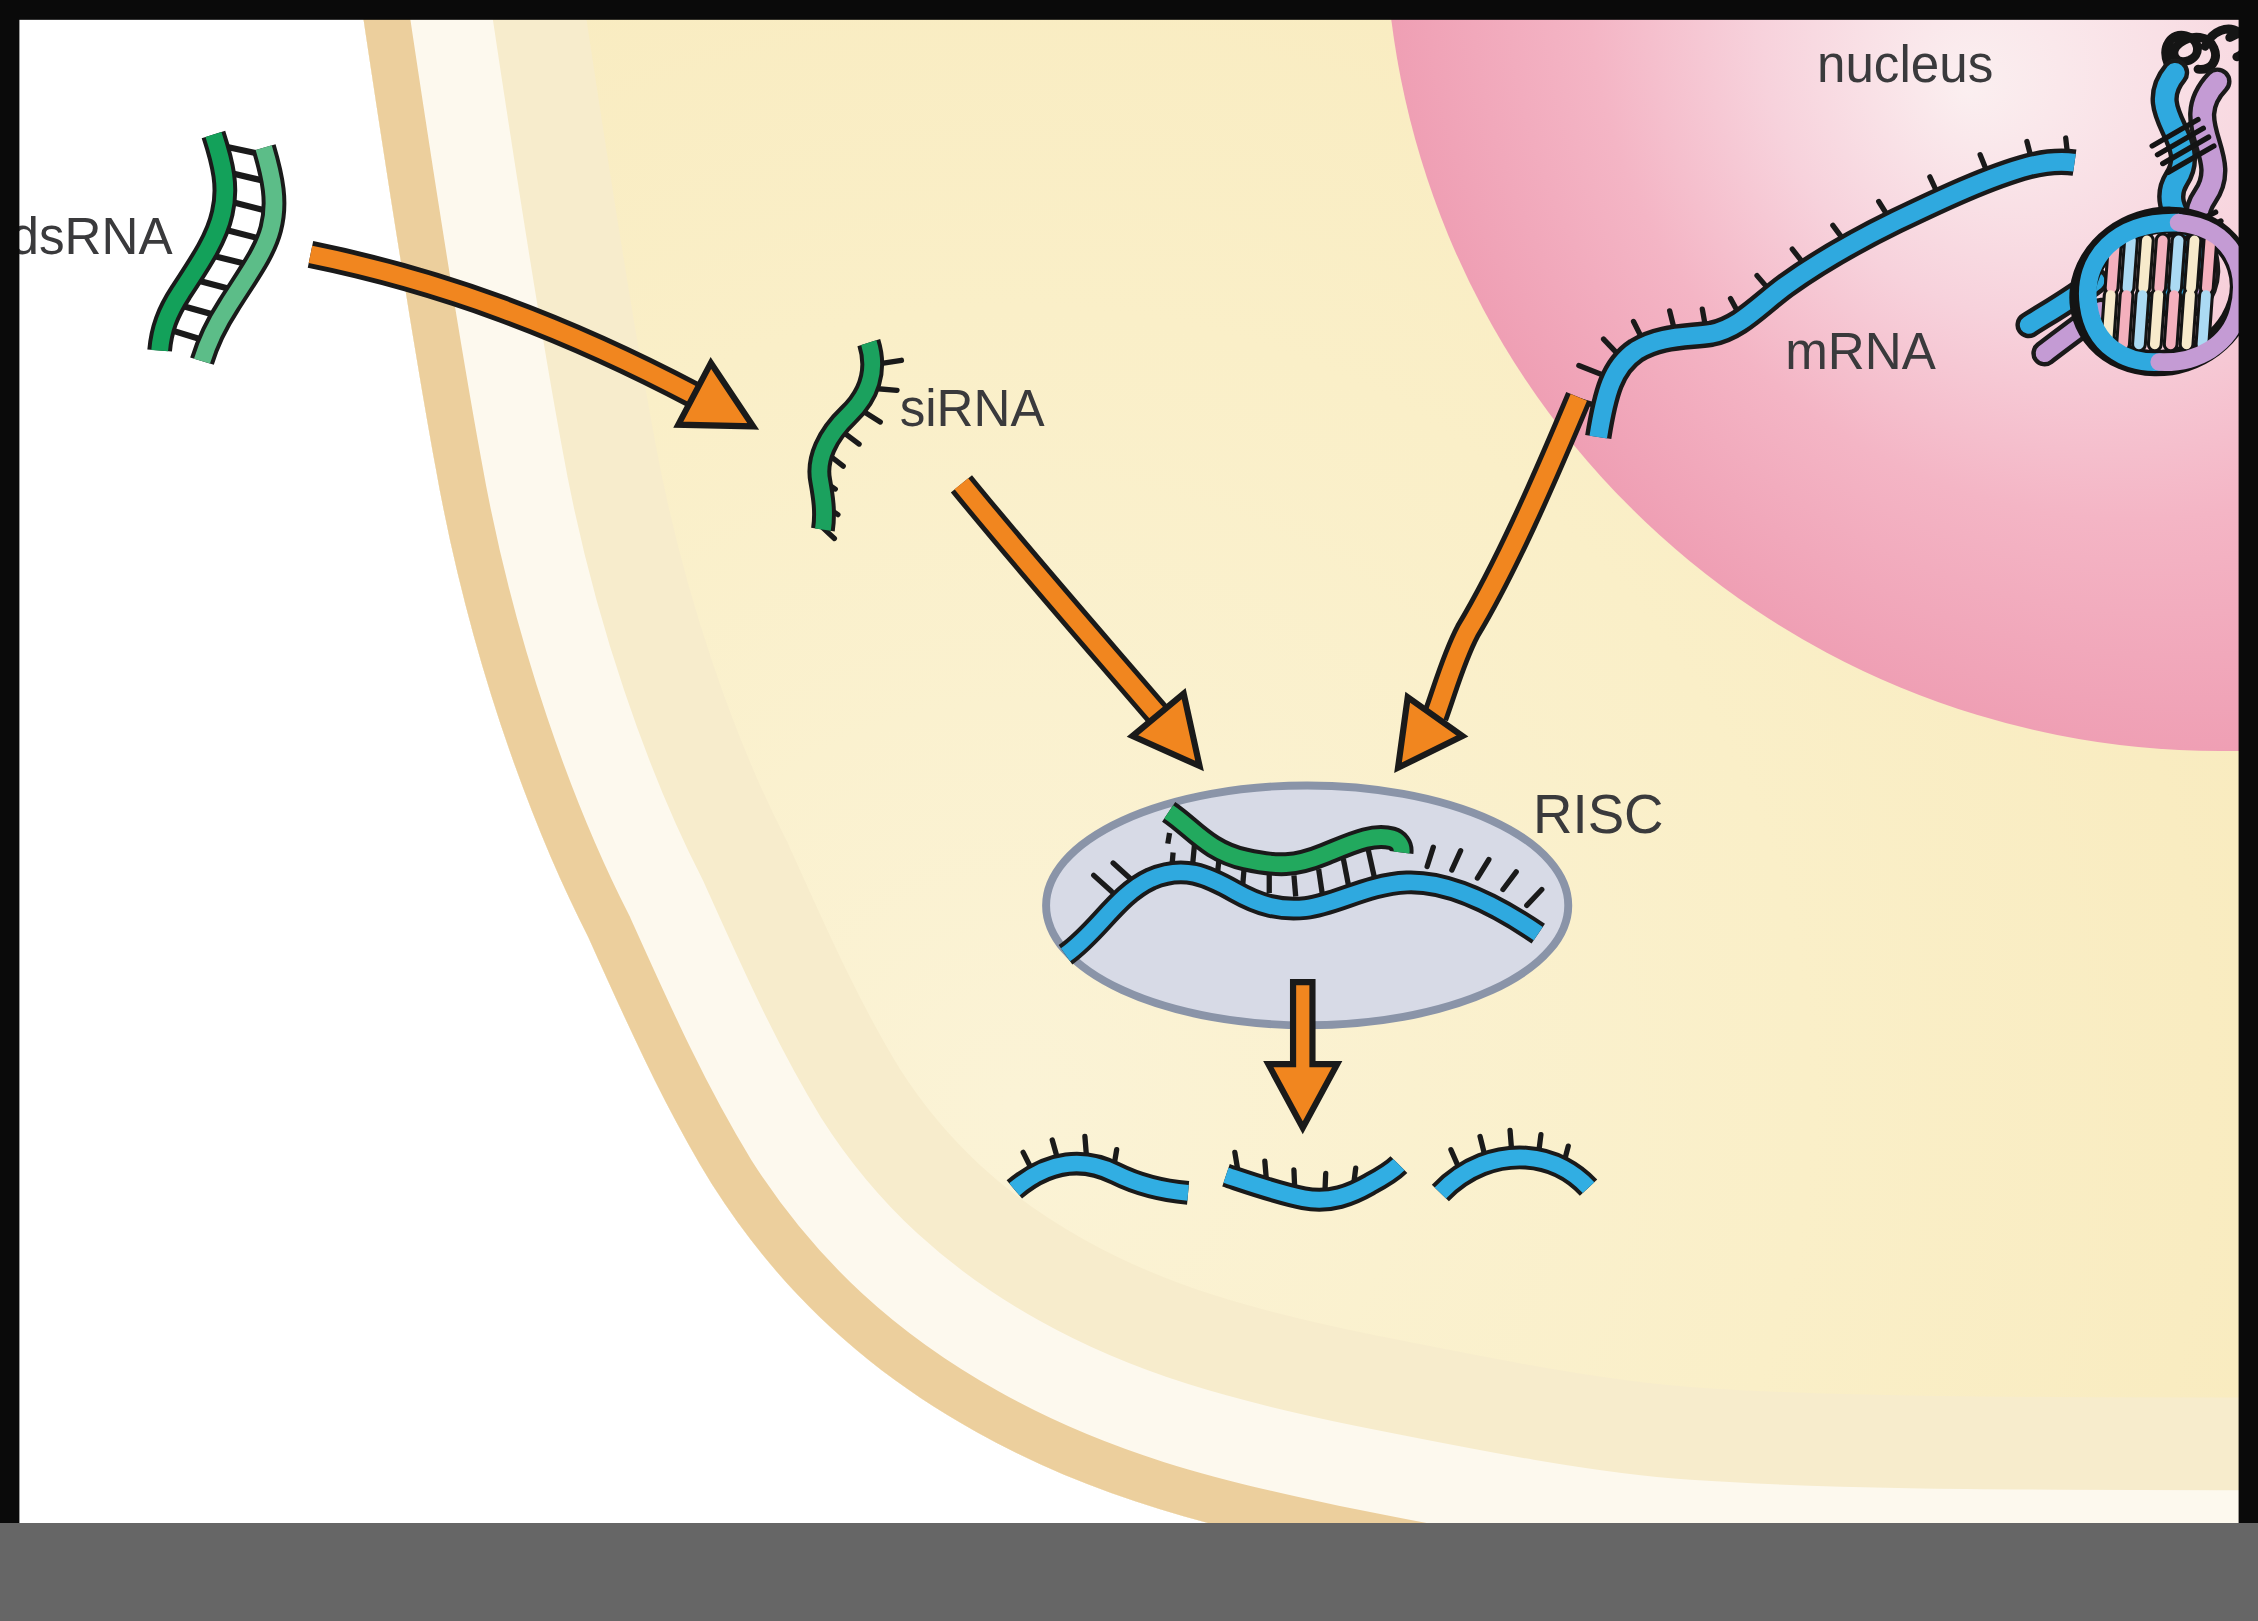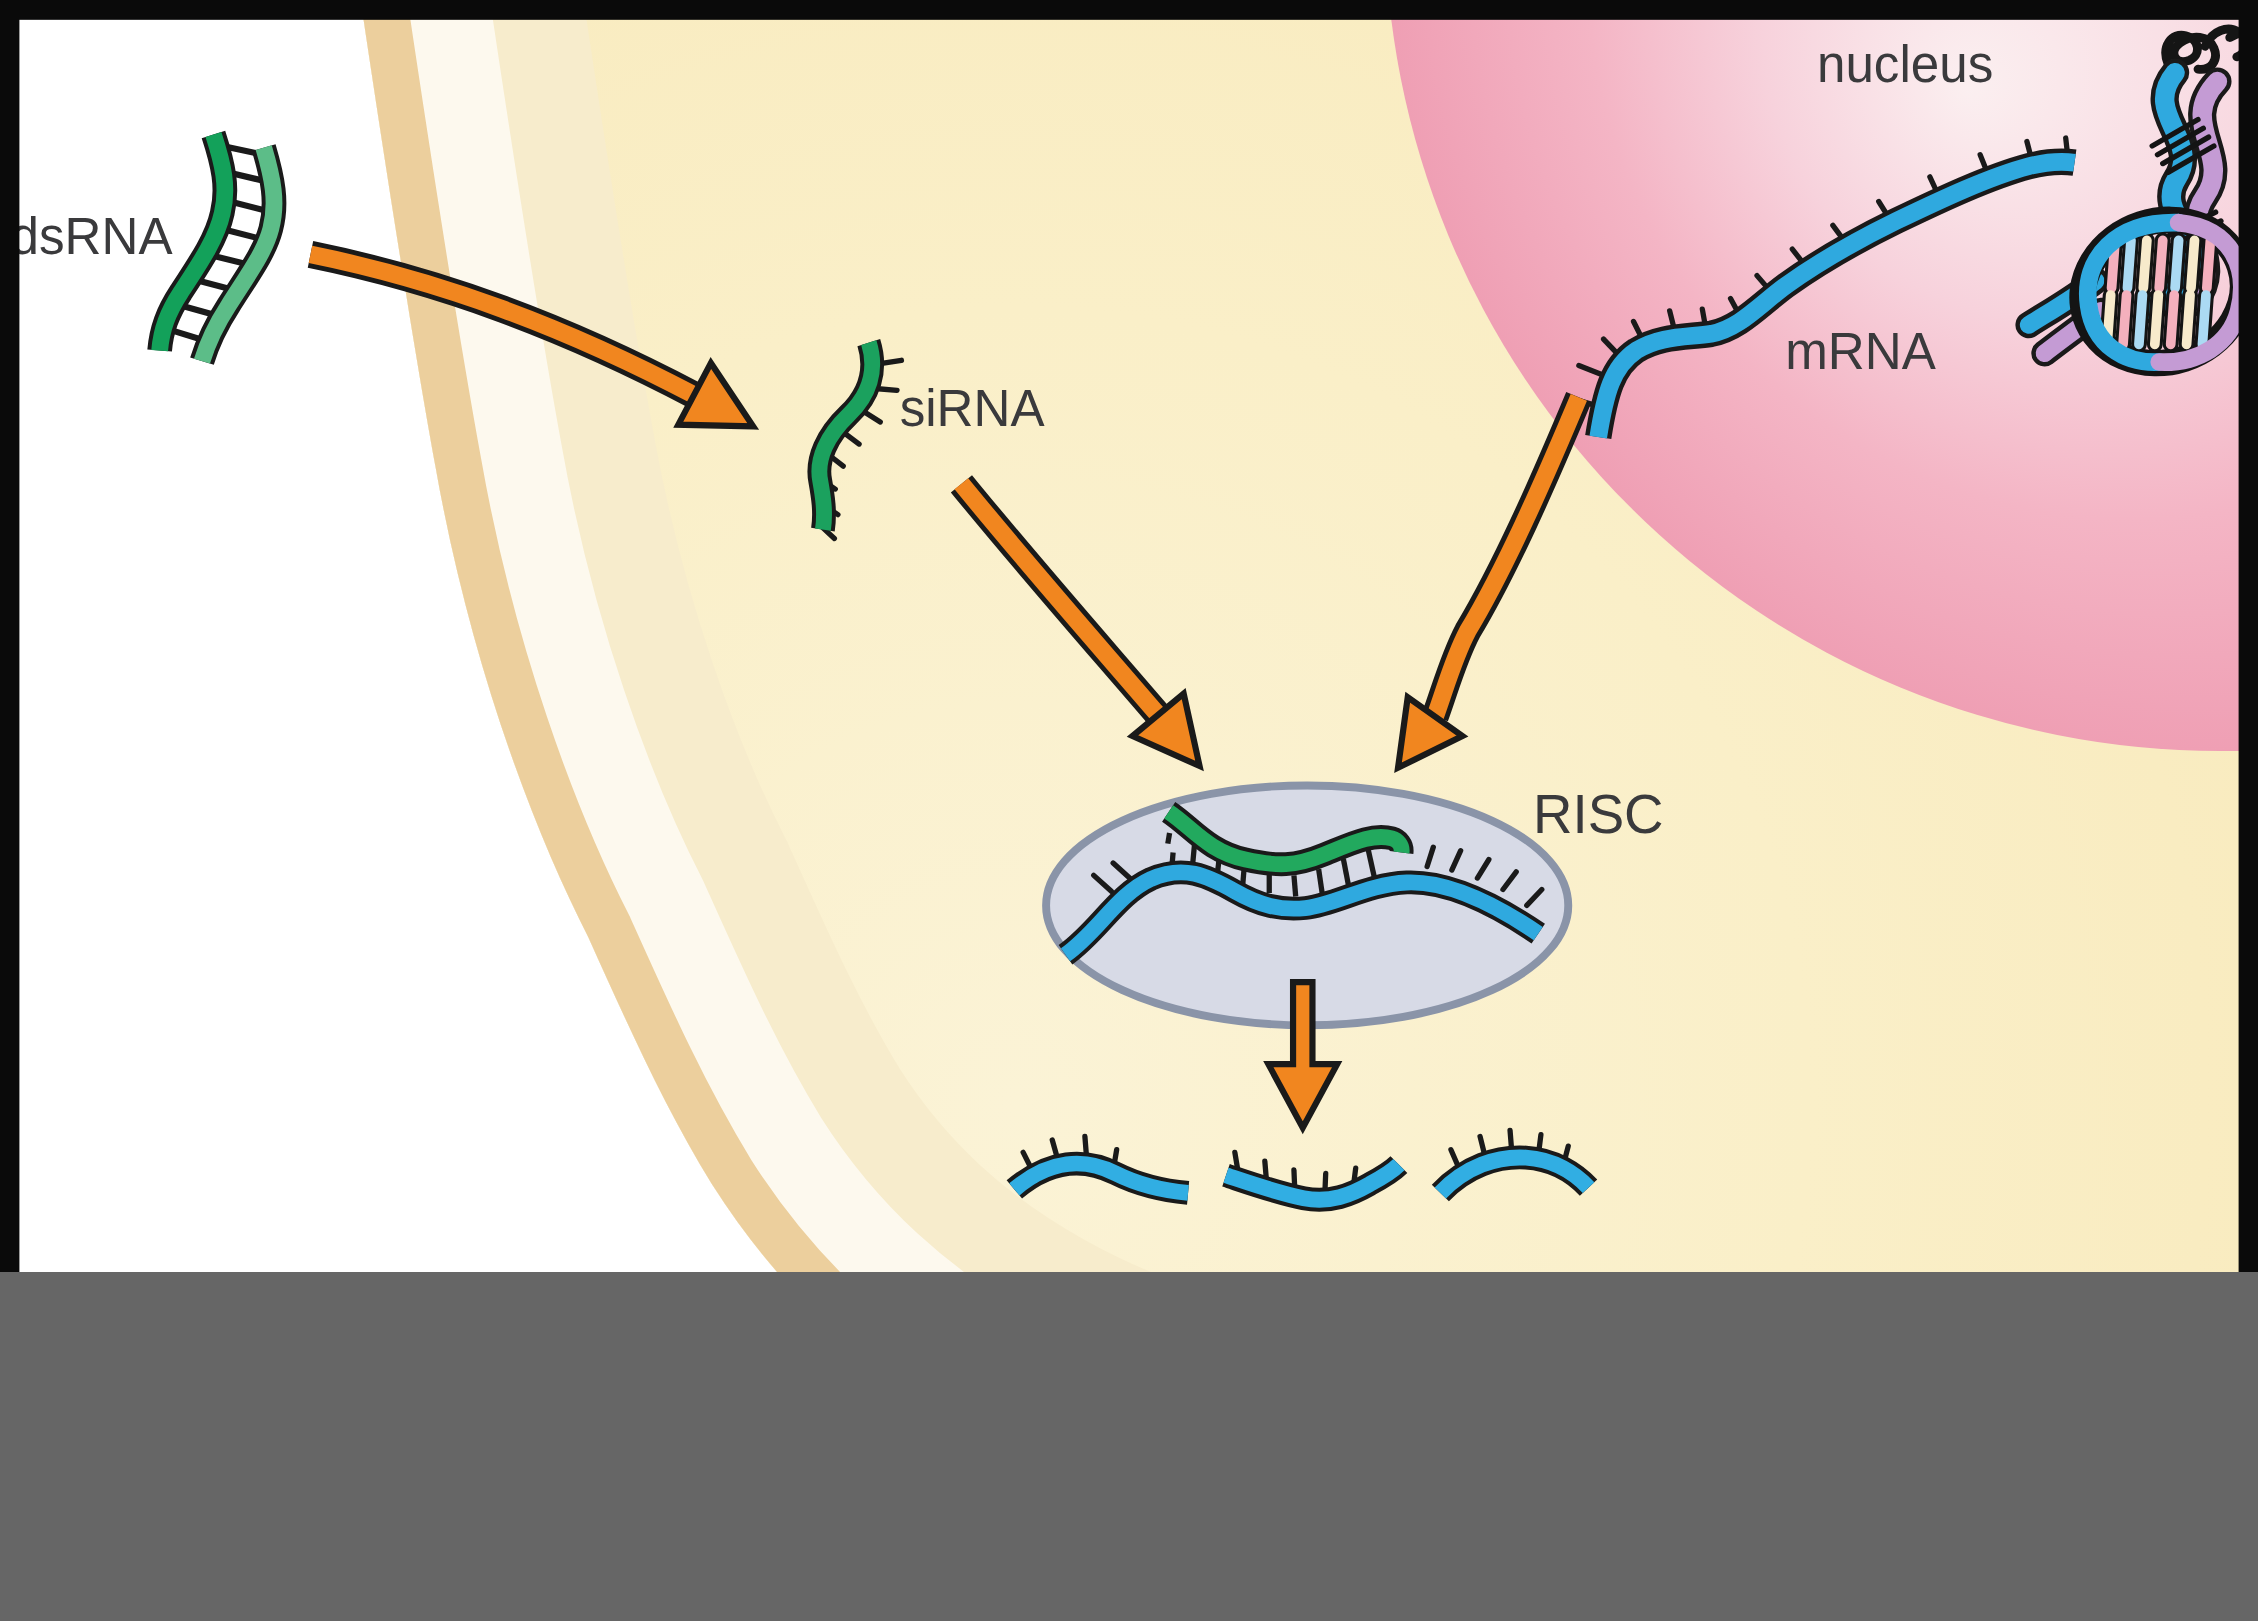--- a/index.html
+++ b/index.html
@@ -1,18 +1,18 @@
 <!DOCTYPE html>
 <html style="font-size:14px"><head>
 <meta charset="utf-8">
 <style>
   html,body{margin:0;padding:0;background:#666;}
   .canvas{
     position:relative;
-    width:2258px;height:1272px;
+    width:2258px;height:1523px;
     background:#0369a1;
     overflow:hidden;
     font-family:"Liberation Sans", sans-serif;
   }
   .canvas svg{position:absolute;left:0;top:0;}
   text.lbl{
     font-family:"Liberation Sans", sans-serif;
     font-size:58px;
     fill:#3a3a3c;
     letter-spacing:0px;

